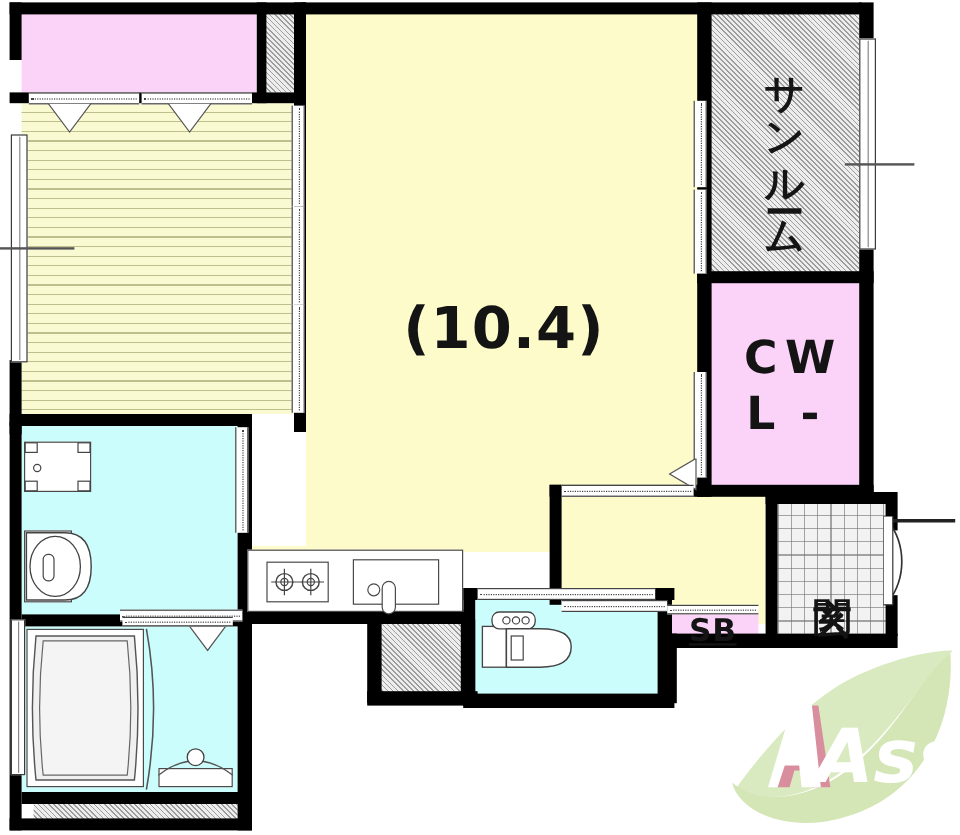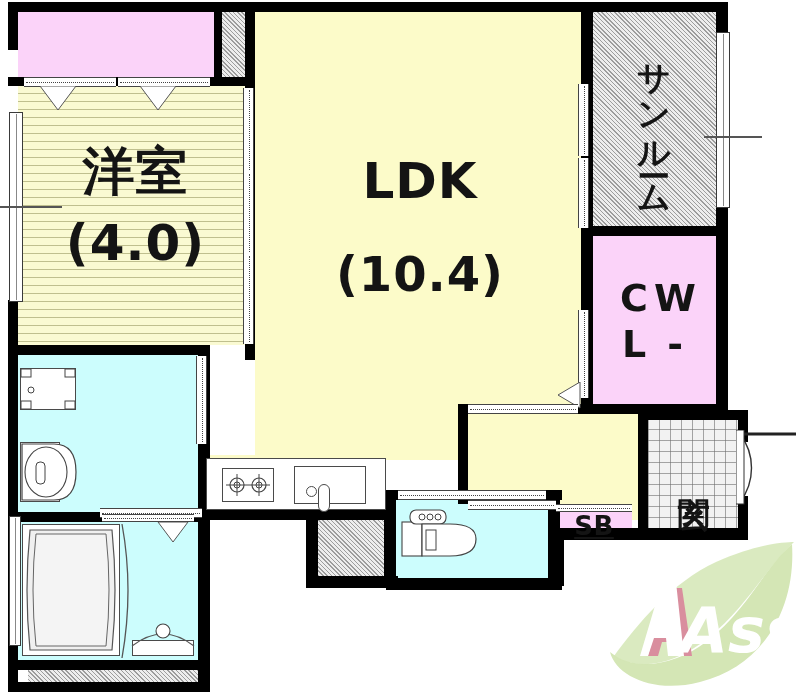--- a/index.html
+++ b/index.html
@@ -250,24 +250,21 @@
     <rect x="2" y="14" width="20" height="34" fill="#fff" stroke="#444" stroke-width="1.1"></rect>
     <rect x="10" y="2" width="36" height="14" rx="6" fill="#fff" stroke="#444" stroke-width="1.1"></rect>
     <circle cx="22" cy="9" r="3" fill="#fff" stroke="#444" stroke-width="1"></circle>
     <circle cx="30" cy="9" r="3" fill="#fff" stroke="#444" stroke-width="1"></circle>
     <circle cx="38" cy="9" r="3" fill="#fff" stroke="#444" stroke-width="1"></circle>
     <path d="M22,16 L50,16 Q76,16 76,31 Q76,48 50,48 L22,48 Z" fill="#fff" stroke="#444" stroke-width="1.2"></path>
     <rect x="26" y="22" width="10" height="20" fill="#fff" stroke="#444" stroke-width="1"></rect>
   </svg>
 
 
-  <div class="lbl" style="left:18px;top:140px;width:235px;height:62px;font-size:52px;">洋室</div>
-  <div class="lbl" style="left:18px;top:212px;width:235px;height:62px;font-size:50px;">(4.0)</div>
-
-  <div class="lbl" style="left:275px;top:152px;width:290px;height:58px;font-size:50px;">LDK</div>
+
   <div class="lbl" style="left:275px;top:222px;width:290px;height:58px;font-size:48px;margin-top:24px;">(10.4)</div>
 
   <div class="lbl lbl-v" style="left:592px;top:20px;width:124px;height:200px;font-size:33px;">サンルーム</div>
 
   <div class="lbl lbl-v" style="left:592px;top:240px;width:124px;height:164px;font-size:38px;">W-CL</div>
 
   <div class="lbl lbl-v" style="left:648px;top:424px;width:92px;height:100px;font-size:32px;">玄関</div>
 
   <div class="lbl" style="left:556px;top:512px;width:76px;height:28px;font-size:26px;text-decoration:underline;">SB</div>
 

